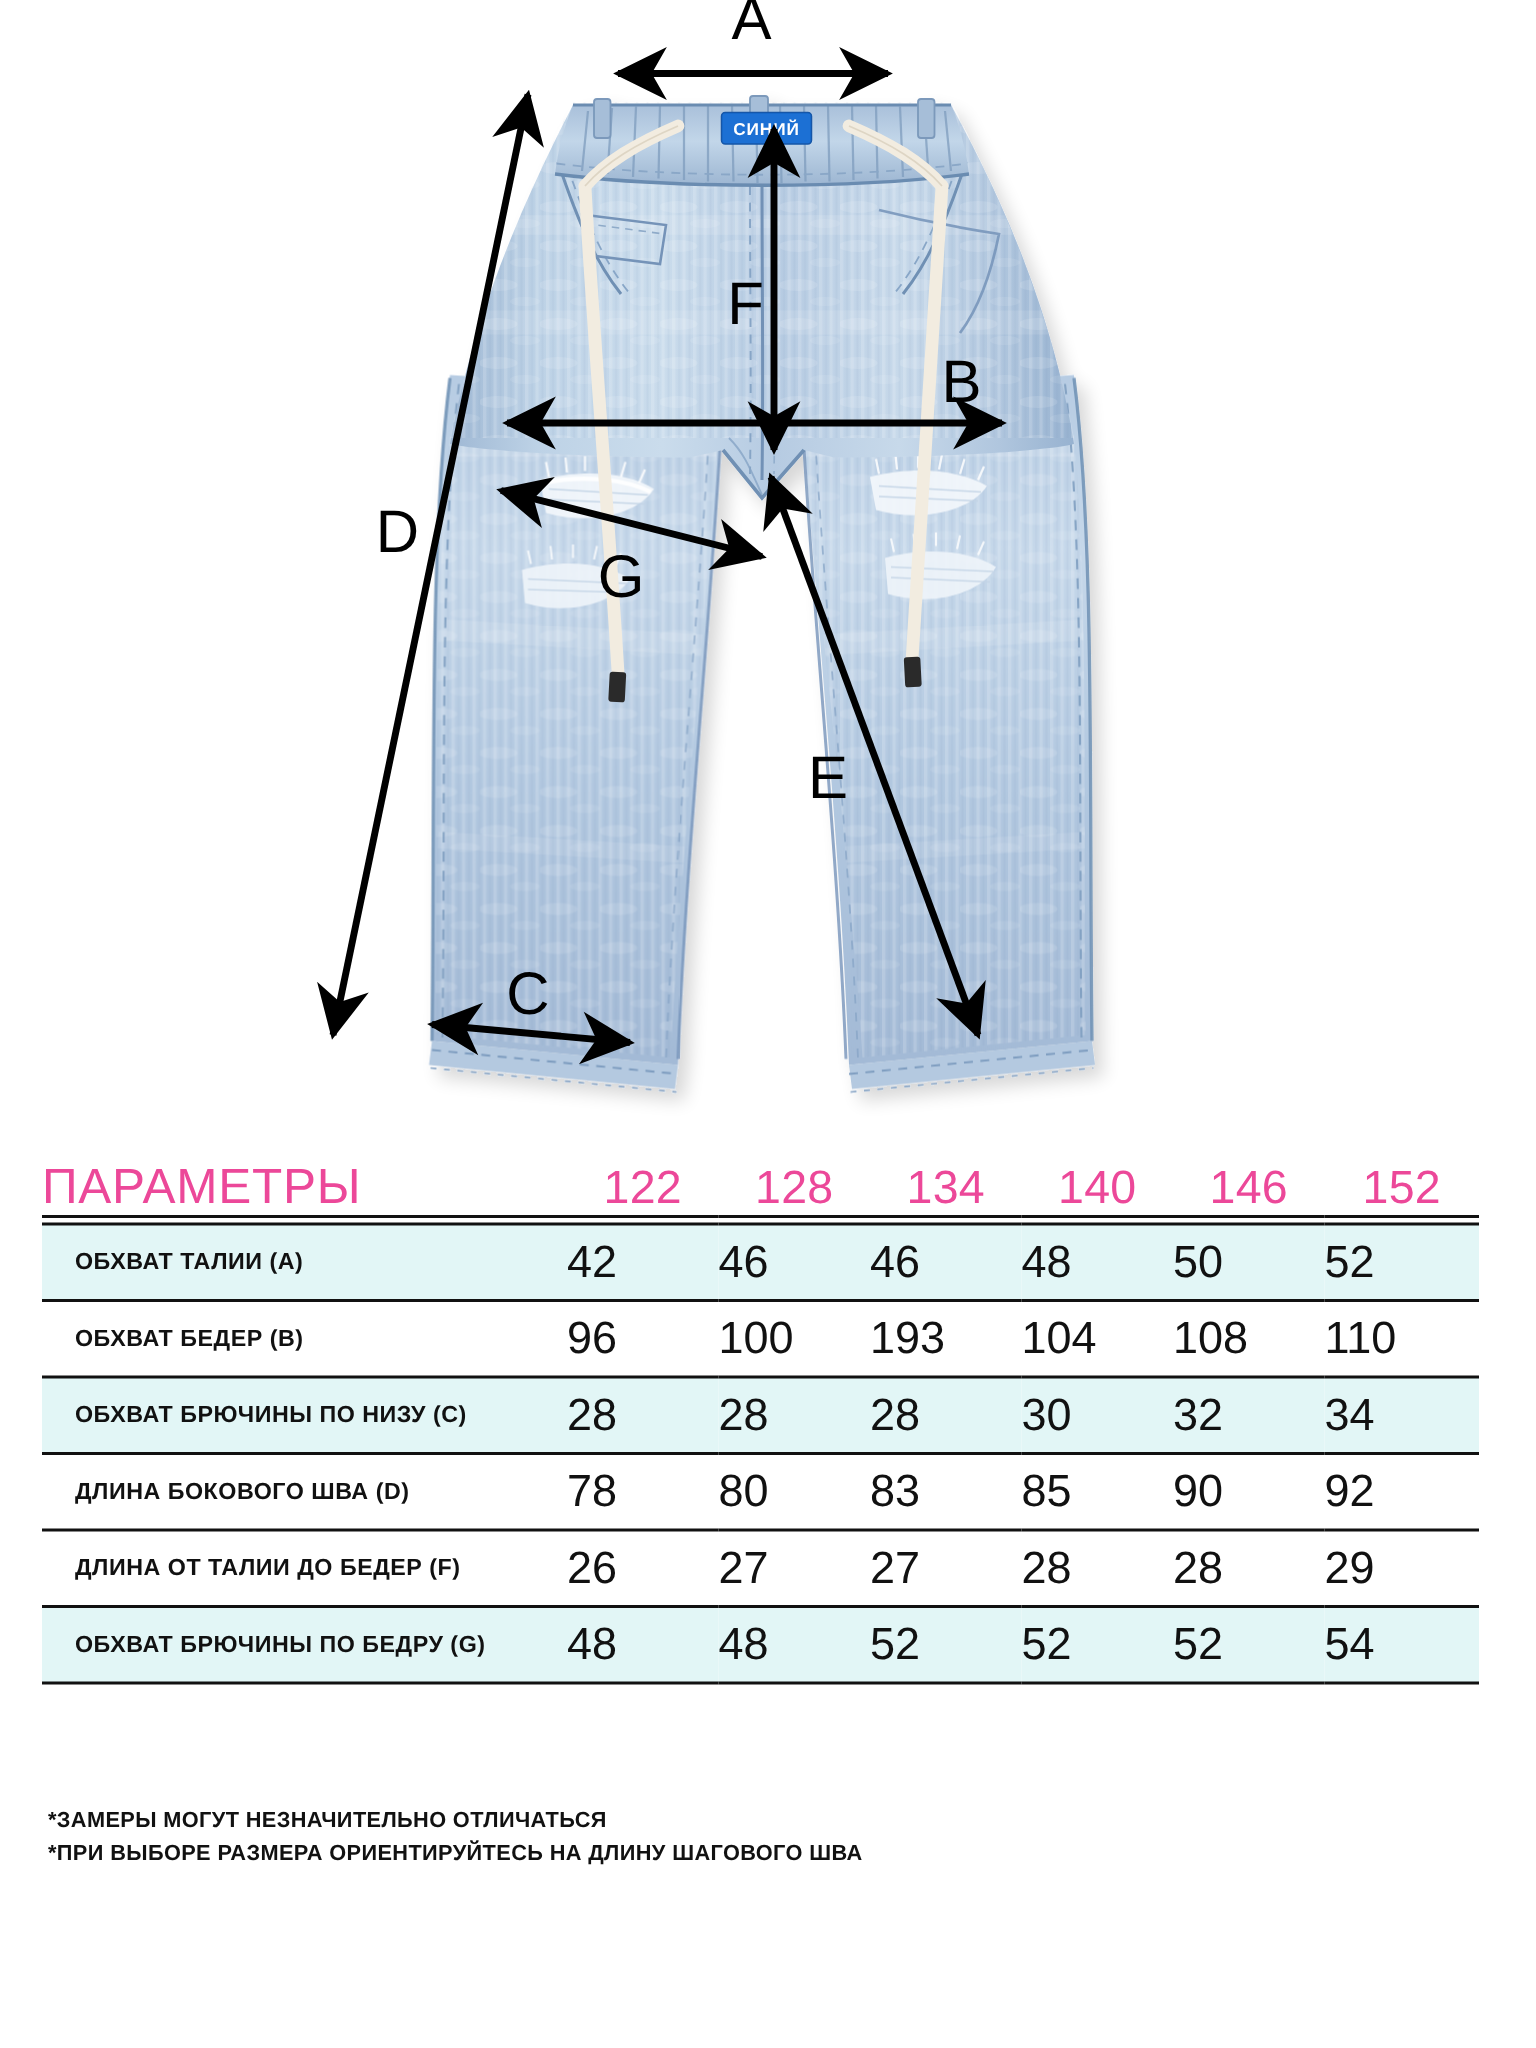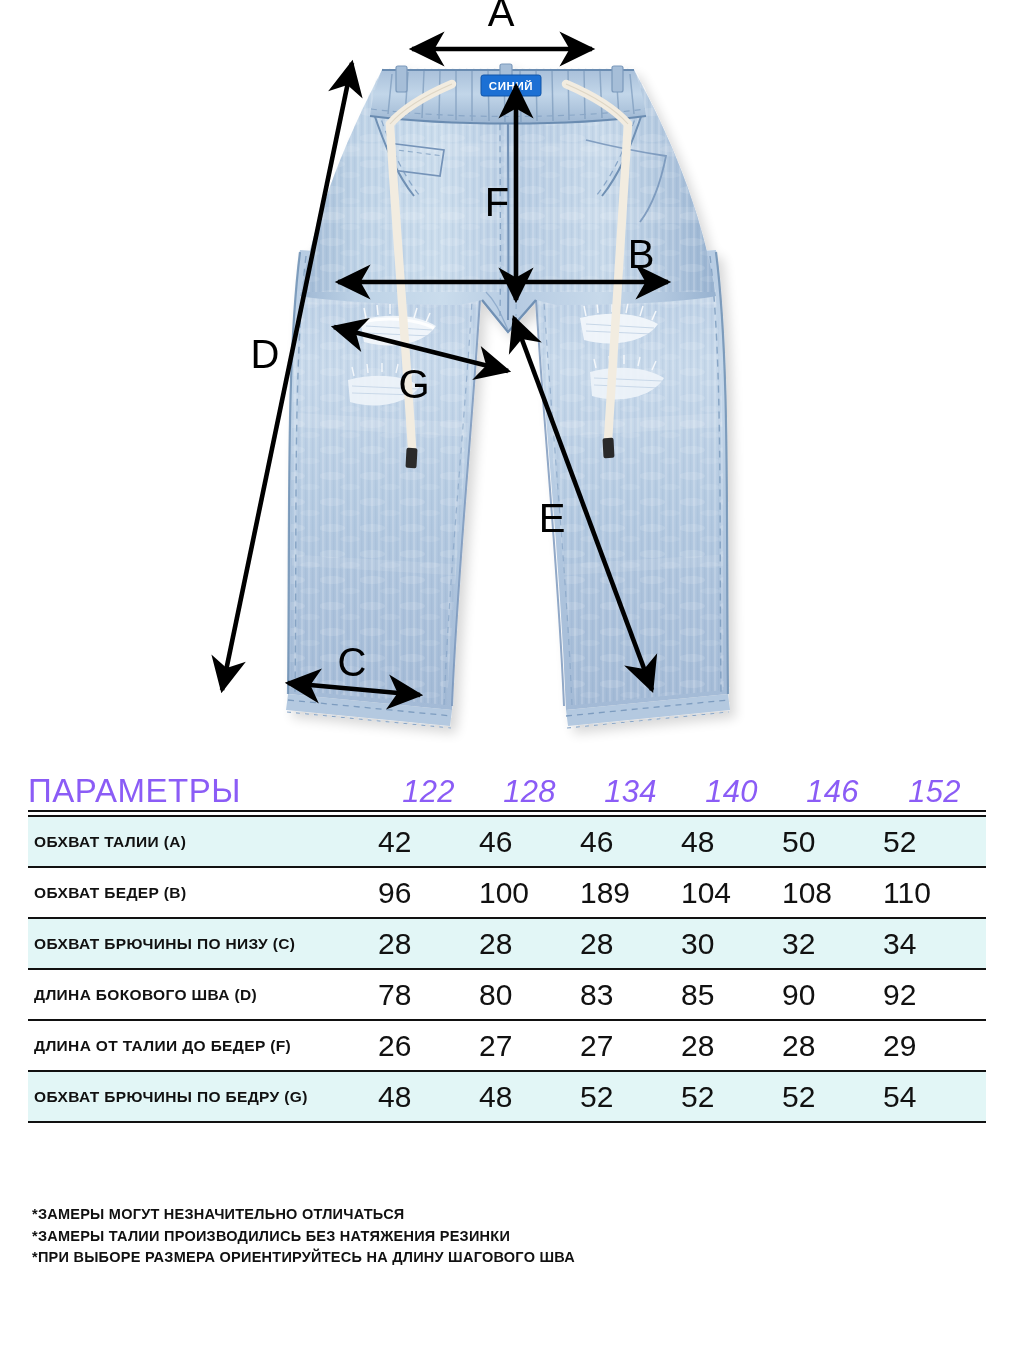--- a/index.html
+++ b/index.html
@@ -14,34 +14,34 @@
   
   #diagram { position: absolute; left: 0; top: 0; width: 1024px; height: 755px; background: #fff; }
   #diagram svg { display: block; }
 
   
   #table-area { position: absolute; left: 28px; top: 772px; width: 958px; }
   table.size-table { width: 958px; border-collapse: collapse; table-layout: fixed; }
   table.size-table th, table.size-table td { padding: 0; }
 
   .hdr-row th {
-    font-size: 31px; font-weight: 400; color: #8b5cf6;
+    font-size: 31px; font-weight: 400; color: #ec4899;
     padding-bottom: 7px; vertical-align: bottom;
     letter-spacing: .2px;
   }
   .hdr-row th.param-head { text-align: left; font-size: 33px; letter-spacing: .5px; }
-  .hdr-row th.size-head { text-align: center; font-size: 31px; font-style: italic; }
+  .hdr-row th.size-head { text-align: center; font-size: 31px; }
 
   .dbl-rule td { border-top: 2.5px solid #111; border-bottom: 2.5px solid #111; height: 5px; padding: 0; }
 
   tr.data-row td { height: 51px; border-bottom: 2.2px solid #111; }
   tr.data-row.alt td { background: #e2f6f6; }
   tr.data-row td.lbl {
     text-align: left; font-size: 15.5px; font-weight: 700;
-    letter-spacing: .35px; color: #111; padding-left: 6px;
+    letter-spacing: .35px; color: #111; padding-left: 22px;
     white-space: nowrap;
   }
   tr.data-row td.val { text-align: left; font-size: 30px; color: #111; font-weight: 400; }
   tr.data-row:last-child td { border-bottom: 2.2px solid #111; }
 
   
   #notes { position: absolute; left: 32px; top: 1204px; width: 900px; }
   #notes .note {
     font-size: 14.5px; font-weight: 700; color: #111;
     letter-spacing: .25px; line-height: 21.5px; white-space: nowrap;
@@ -364,21 +364,21 @@
           <td class="val">46</td>
           <td class="val">46</td>
           <td class="val">48</td>
           <td class="val">50</td>
           <td class="val">52</td>
         </tr>
         <tr class="data-row">
           <td class="lbl">ОБХВАТ БЕДЕР (B)</td>
           <td class="val">96</td>
           <td class="val">100</td>
-          <td class="val">189</td>
+          <td class="val">193</td>
           <td class="val">104</td>
           <td class="val">108</td>
           <td class="val">110</td>
         </tr>
         <tr class="data-row alt">
           <td class="lbl">ОБХВАТ БРЮЧИНЫ ПО НИЗУ (C)</td>
           <td class="val">28</td>
           <td class="val">28</td>
           <td class="val">28</td>
           <td class="val">30</td>
@@ -411,17 +411,16 @@
           <td class="val">52</td>
           <td class="val">52</td>
           <td class="val">54</td>
         </tr>
       </tbody>
     </table>
   </div>
 
   <div id="notes">
     <div class="note">*ЗАМЕРЫ МОГУТ НЕЗНАЧИТЕЛЬНО ОТЛИЧАТЬСЯ</div>
-    <div class="note">*ЗАМЕРЫ ТАЛИИ ПРОИЗВОДИЛИСЬ БЕЗ НАТЯЖЕНИЯ РЕЗИНКИ</div>
     <div class="note">*ПРИ ВЫБОРЕ РАЗМЕРА ОРИЕНТИРУЙТЕСЬ НА ДЛИНУ ШАГОВОГО ШВА</div>
   </div>
 
 </div>
 
 </body></html>

